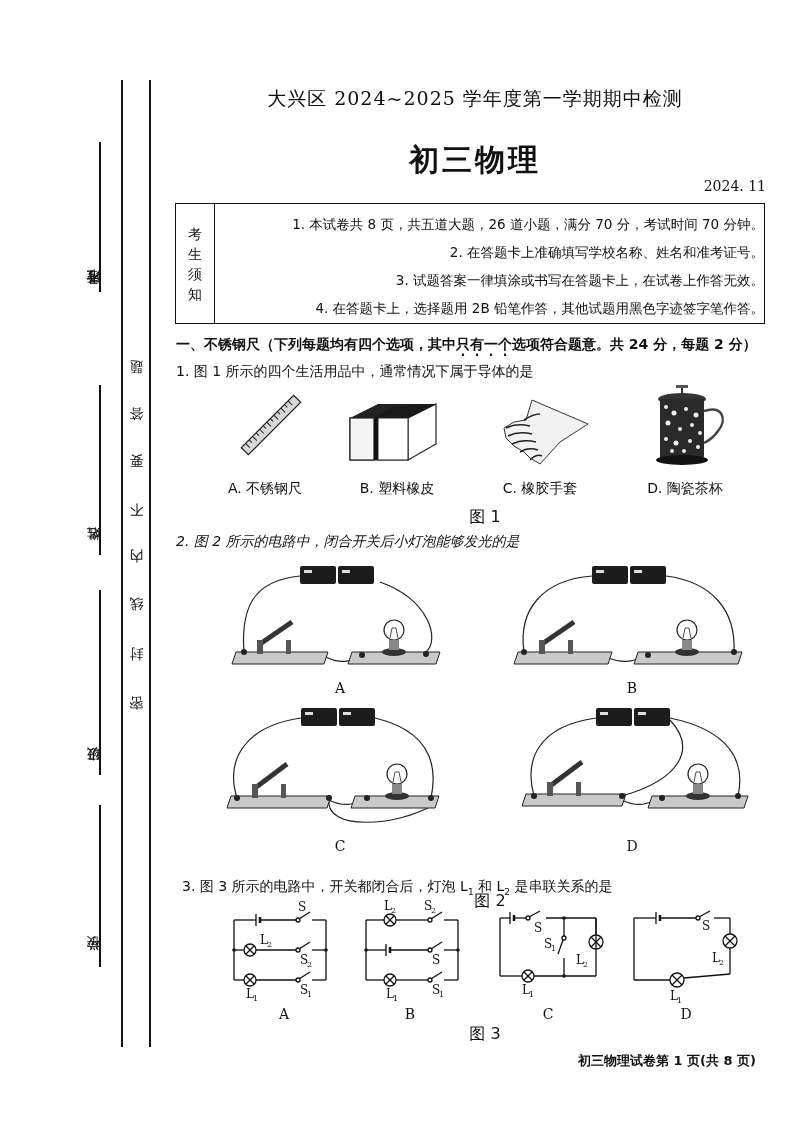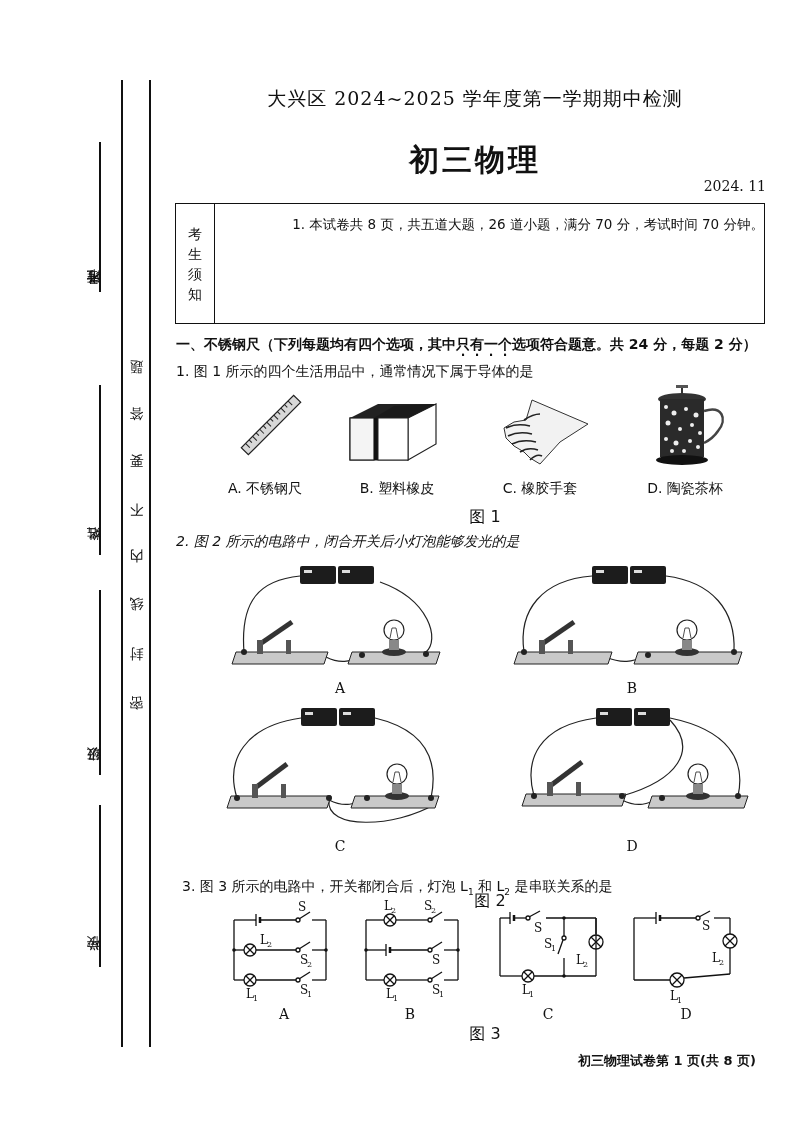--- a/index.html
+++ b/index.html
@@ -64,20 +64,23 @@
 
 <div class="abs notice-box">
   <div class="notice-label">
     <span>考</span>
     <span>生</span>
     <span>须</span>
     <span>知</span>
   </div>
   <div class="notice-items">
     <div>1. 本试卷共 8 页，共五道大题，26 道小题，满分 70 分，考试时间 70 分钟。</div>
+    <div>2. 在答题卡上准确填写学校名称、姓名和准考证号。</div>
+    <div>3. 试题答案一律填涂或书写在答题卡上，在试卷上作答无效。</div>
+    <div>4. 在答题卡上，选择题用 2B 铅笔作答，其他试题用黑色字迹签字笔作答。</div>
   </div>
 </div>
 
 <div class="abs section-title">
   <span>一、不锈钢尺（下列每题均有四个选项，其中</span><span class="dotted"><span>只</span><span>有</span><span>一</span><span>个</span></span><span>选项符合题意。共 24 分，每题 2 分）</span>
 </div>
 
 <div class="abs question" style="left:176px; top:363px;">1. 图 1 所示的四个生活用品中，通常情况下属于导体的是</div>
 
 <svg style="left:236px; top:390px;" width="70" height="70" viewBox="0 0 70 70">

